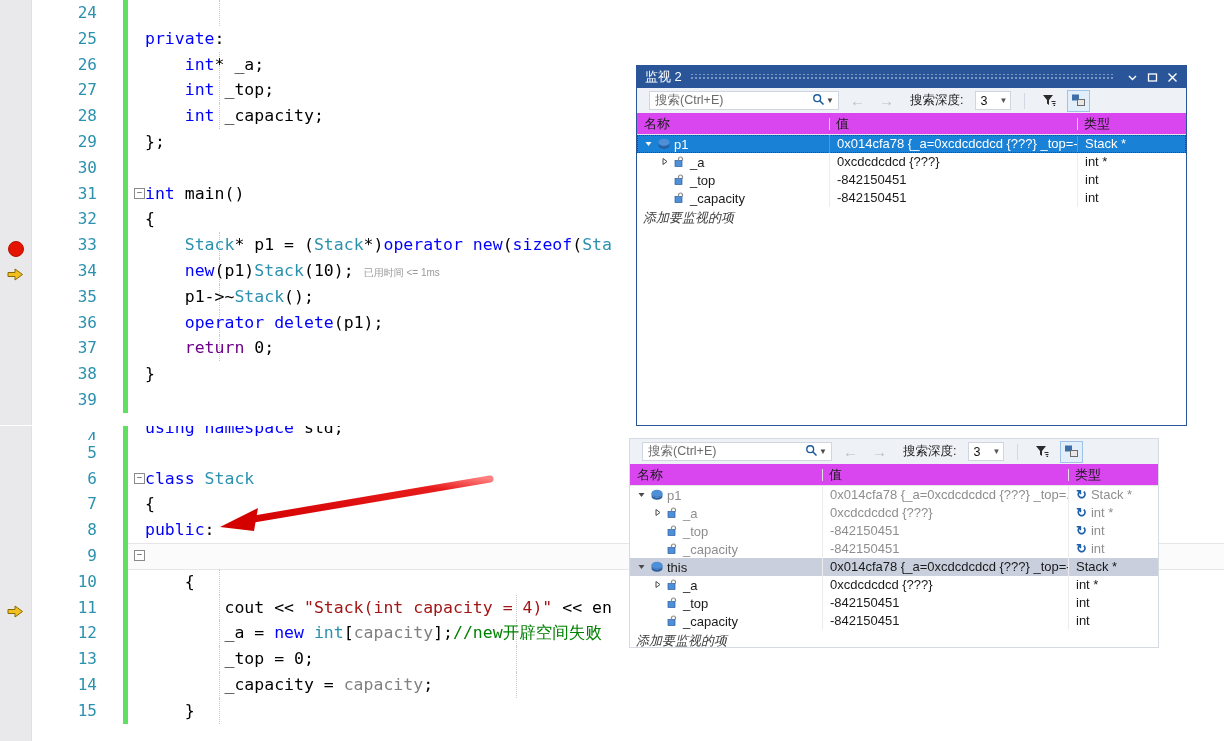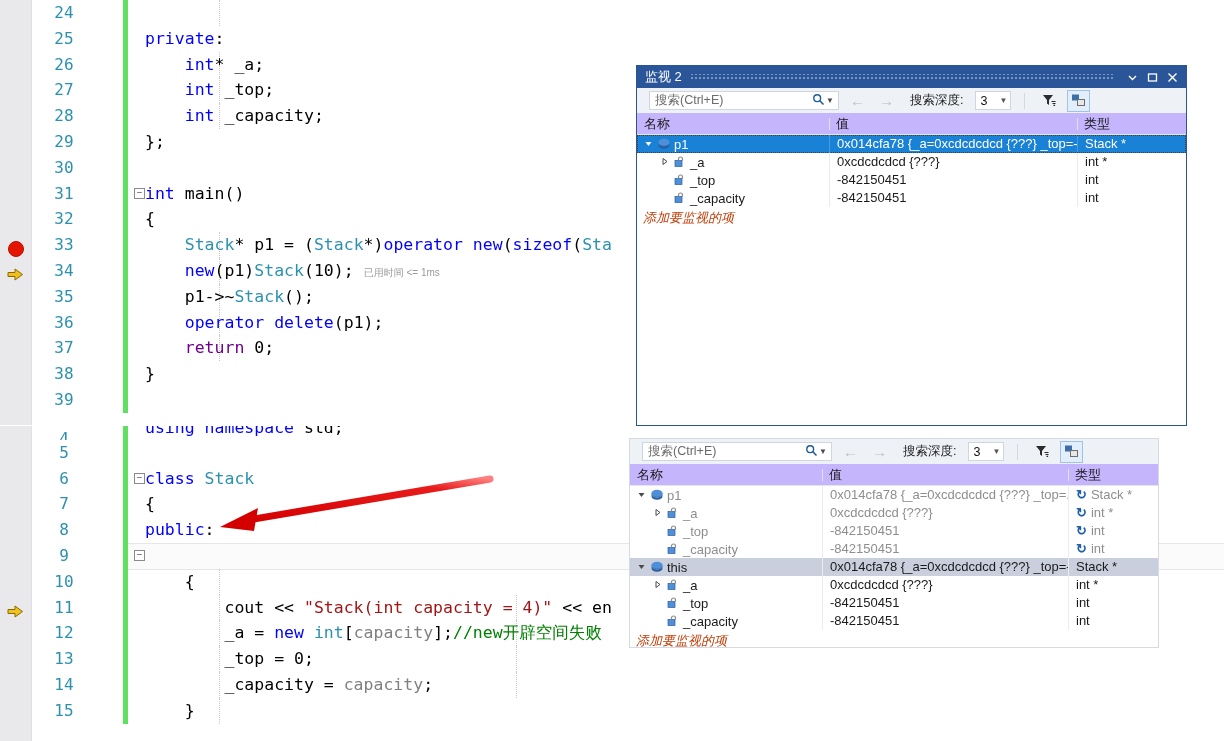--- a/index.html
+++ b/index.html
@@ -28,21 +28,21 @@
   .cur-arrow {
     position: absolute; left: 7px; width: 17px; height: 15px;
     color: #e8b000; font-size: 17px; line-height: 15px;
   }
   .cur-arrow svg { display:block; }
 
   .code-rows { position: absolute; left: 31px; top: 0; right: 0; bottom: 0; }
 
   .crow { position: relative; height: 25.8px; white-space: pre; }
   .lnum {
-    position: absolute; left: 0; width: 66px; text-align: center;
+    position: absolute; left: 0; width: 66px; text-align: right;
     font-family: "DejaVu Sans Mono", monospace; font-size: 16px;
     color: #2b91af; line-height: 25.8px; letter-spacing: 0px;
   }
   .changebar {
     position: absolute; left: 92px; top: 0; width: 5px; height: 100%;
     background: #60e060;
   }
   .indentguide {
     position: absolute; top: 0; width: 1px; height: 100%;
     border-left: 1px dotted #c8c8c8;
@@ -128,21 +128,21 @@
   .depth-box .dc { color: #555; font-size: 8px; }
   .tb-sep { width: 1px; height: 16px; background: #d3d8e2; margin: 0 5px; }
   .tb-icon { width: 21px; height: 20px; display:flex; align-items:center; justify-content:center; }
   .tb-icon.active { border: 1px solid #9fc2e8; background: #e3eefb; }
 
   .w-grid { position: absolute; left: 0; right: 0; bottom: 0; top: 47px; background: #fff; }
   #watch2 .w-grid { top: 25px; }
 
   .w-head {
     display: flex; height: 21px; align-items: center;
-    background: #c4b5fd; border-bottom: 1px solid #e6e6e6;
+    background: #d946ef; border-bottom: 1px solid #e6e6e6;
     font-size: 13px; color: #1a1a1a;
   }
   .w-head .hc { padding-left: 7px; box-sizing: border-box; position: relative; }
   .w-head .hc + .hc::before {
     content:''; position:absolute; left:0; top:3px; bottom:3px; width:1px; background:#e0e0e0;
   }
 
   .w-row { display:flex; height: 18px; align-items:center; font-size: 13px; color:#1a1a1a; }
   .w-row.sel-blue { background: #1981d6; color: #ffffff; outline: 1px dotted #404040; outline-offset:-1px; }
   .w-row.sel-grey { background: #c9cfdd; color:#1a1a1a; }
@@ -154,21 +154,21 @@
   .cell-name { padding-left: 4px; display:flex; align-items:center; gap:3px; }
   .cell-val  { padding-left: 7px; border-left: 1px solid #ececec; height:18px; line-height:18px; position:relative;}
   .cell-type { padding-left: 7px; border-left: 1px solid #ececec; height:18px; line-height:18px; }
   .w-row.sel-blue .cell-val, .w-row.sel-blue .cell-type { border-left-color:#4a9ae0; }
 
   .expander { width: 11px; text-align:center; font-size: 8px; color:#555; }
   .w-row.sel-blue .expander { color:#fff; }
   .ico-obj, .ico-field { width: 14px; height: 14px; display:inline-block; position:relative; }
   .refresh-ico { color:#1f5fa8; font-size: 13px; font-weight:bold; margin-right:4px; }
 
-  .add-watch { font-size: 13px; color:#c2410c; font-style: italic; padding: 2px 0 0 6px; height:18px;}
+  .add-watch { font-size: 13px; color:#404040; font-style: italic; padding: 2px 0 0 6px; height:18px;}
 
   
   .watermark {
     position: absolute; right: 12px; bottom: 8px;
     color: #c9c9c9; font-size: 17px; letter-spacing: .5px;
   }
 </style>
 </head>
 <body>
 <div id="root">

